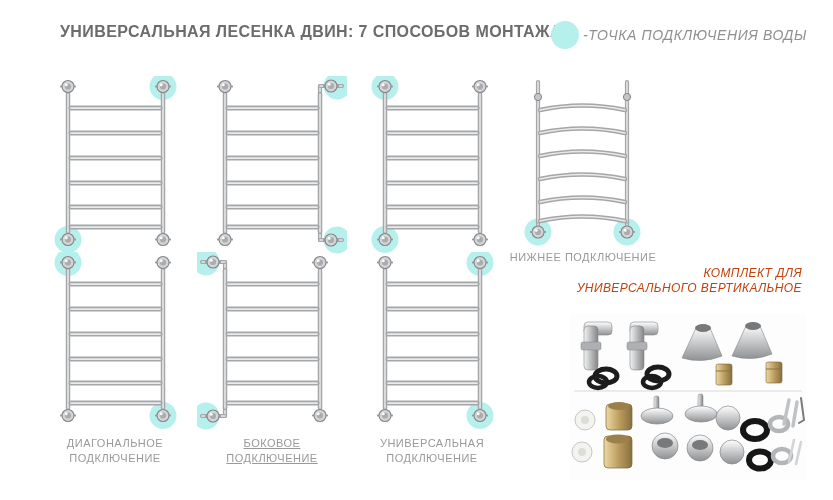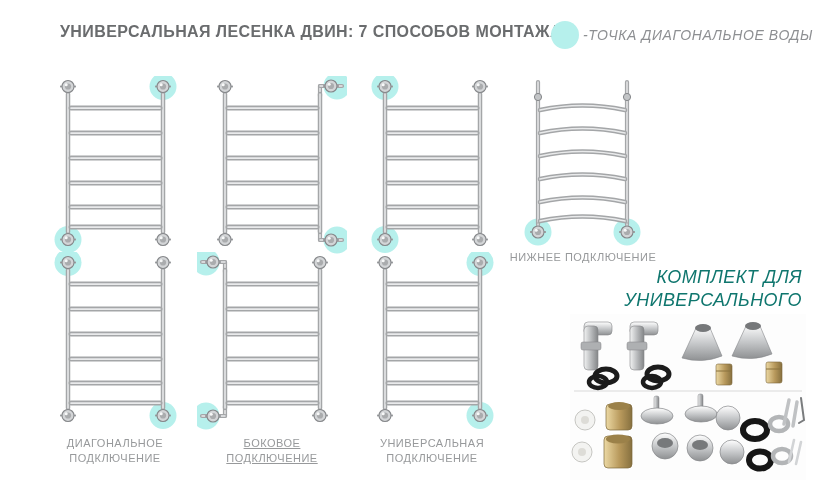--- a/index.html
+++ b/index.html
@@ -17,34 +17,34 @@
     font-size:14px;font-style:italic;color:#8d8f92;letter-spacing:.6px;white-space:nowrap;
   }
   .diagram{position:absolute;width:150px;display:flex;flex-direction:column;}
   .ladder{width:150px;line-height:0;}
   .diagram-label{
     margin-top:6px;font-size:11px;line-height:1.35;color:#97999b;text-align:center;
     white-space:pre-line;letter-spacing:.5px;
   }
   .kit-title{
     position:absolute;right:31px;top:266px;width:300px;text-align:right;
-    font-size:18px;font-style:italic;color:#0f766e;line-height:1.25;letter-spacing:.4px;
+    font-size:12px;font-style:italic;color:#c2410c;line-height:1.25;letter-spacing:.4px;
   }
   .kit-photo{position:absolute;left:570px;top:314px;width:236px;height:166px;line-height:0;}
 </style>
 </head>
 <body>
 
 <div class="canvas">
 
   <div class="title" style="color: rgb(106, 108, 110);">УНИВЕРСАЛЬНАЯ ЛЕСЕНКА ДВИН: 7 СПОСОБОВ МОНТАЖА</div>
 
   <div class="legend">
     <div class="legend-dot" style="background: rgb(182, 240, 236);"></div>
-    <div class="legend-label">-ТОЧКА ДИАГОНАЛЬНОЕ ВОДЫ</div>
+    <div class="legend-label">-ТОЧКА ПОДКЛЮЧЕНИЯ ВОДЫ</div>
   </div>
 
   <div class="diagram" style="left:40px;top:76px">
     <div class="ladder"><svg width="150" height="178" viewBox="0 0 150 178">
           <circle cx="123" cy="10.5" r="13.5" fill="#b6f0ec"></circle>
           <circle cx="28" cy="163.5" r="13.5" fill="#b6f0ec"></circle>
           <line x1="28" y1="18" x2="28" y2="10.5" stroke="#a4a6a8" stroke-width="3.8" stroke-linecap="round"></line>
           <line x1="28" y1="18" x2="28" y2="10.5" stroke="#e9eaeb" stroke-width="1.3299999999999998" stroke-linecap="round"></line>
           <line x1="123" y1="18" x2="123" y2="10.5" stroke="#a4a6a8" stroke-width="3.8" stroke-linecap="round"></line>
           <line x1="123" y1="18" x2="123" y2="10.5" stroke="#e9eaeb" stroke-width="1.3299999999999998" stroke-linecap="round"></line>

